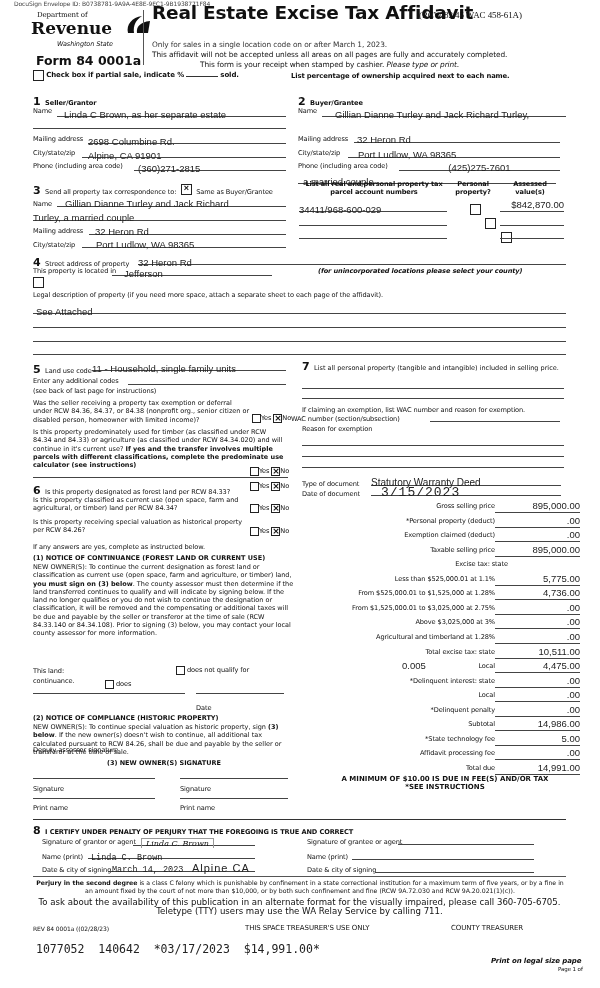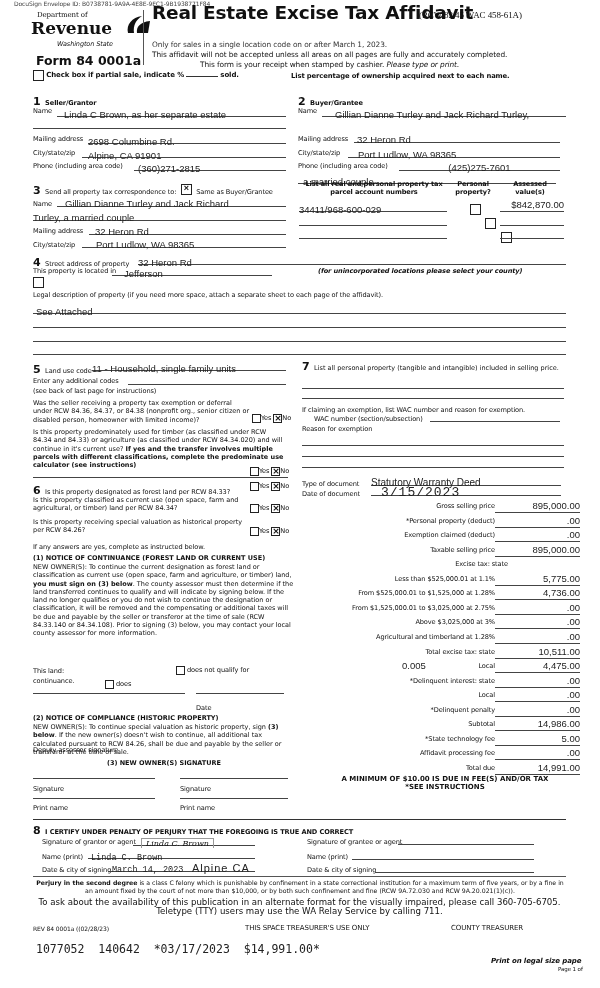--- a/index.html
+++ b/index.html
@@ -155,21 +155,21 @@
 <div class="abs lbl" style="left:180px;top:785px;">Signature</div>
 <div class="uline" style="left:33px;top:797px;width:122px;height:1px;"></div>
 <div class="uline" style="left:180px;top:797px;width:108px;height:1px;"></div>
 <div class="abs lbl" style="left:33px;top:804px;">Print name</div>
 <div class="abs lbl" style="left:180px;top:804px;">Print name</div>
 
 <div class="abs" style="left:302px;top:356px;width:262px;"><span class="num">7</span> <span class="para">List all personal property (tangible and intangible) included in selling price.</span></div>
 <div class="uline" style="left:302px;top:380px;width:262px;height:8px;"></div>
 <div class="uline" style="left:302px;top:390px;width:262px;height:8px;"></div>
 <div class="abs lbl" style="left:302px;top:406px;">If claiming an exemption, list WAC number and reason for exemption.</div>
-<div class="abs lbl" style="left:314px;top:415px;">WAC number (section/subsection)</div>
+<div class="abs lbl" style="left:291px;top:415px;">WAC number (section/subsection)</div>
 <div class="uline" style="left:430px;top:413px;width:130px;height:8px;"></div>
 <div class="abs lbl" style="left:302px;top:425px;">Reason for exemption</div>
 <div class="uline" style="left:302px;top:437px;width:262px;height:8px;"></div>
 <div class="uline" style="left:302px;top:448px;width:262px;height:8px;"></div>
 <div class="uline" style="left:302px;top:459px;width:262px;height:8px;"></div>
 <div class="abs lbl" style="left:302px;top:480px;">Type of document</div>
 <div class="uline" style="left:371px;top:472px;width:190px;height:13px;"><span class="fill" style="font-size:10px;">Statutory Warranty Deed</span></div>
 <div class="abs lbl" style="left:302px;top:490px;">Date of document</div>
 <div class="uline" style="left:371px;top:482px;width:190px;height:13px;"><span class="fill mono" style="font-size:13px;margin-left:10px;letter-spacing:1px;">3/15/2023</span></div>
 

